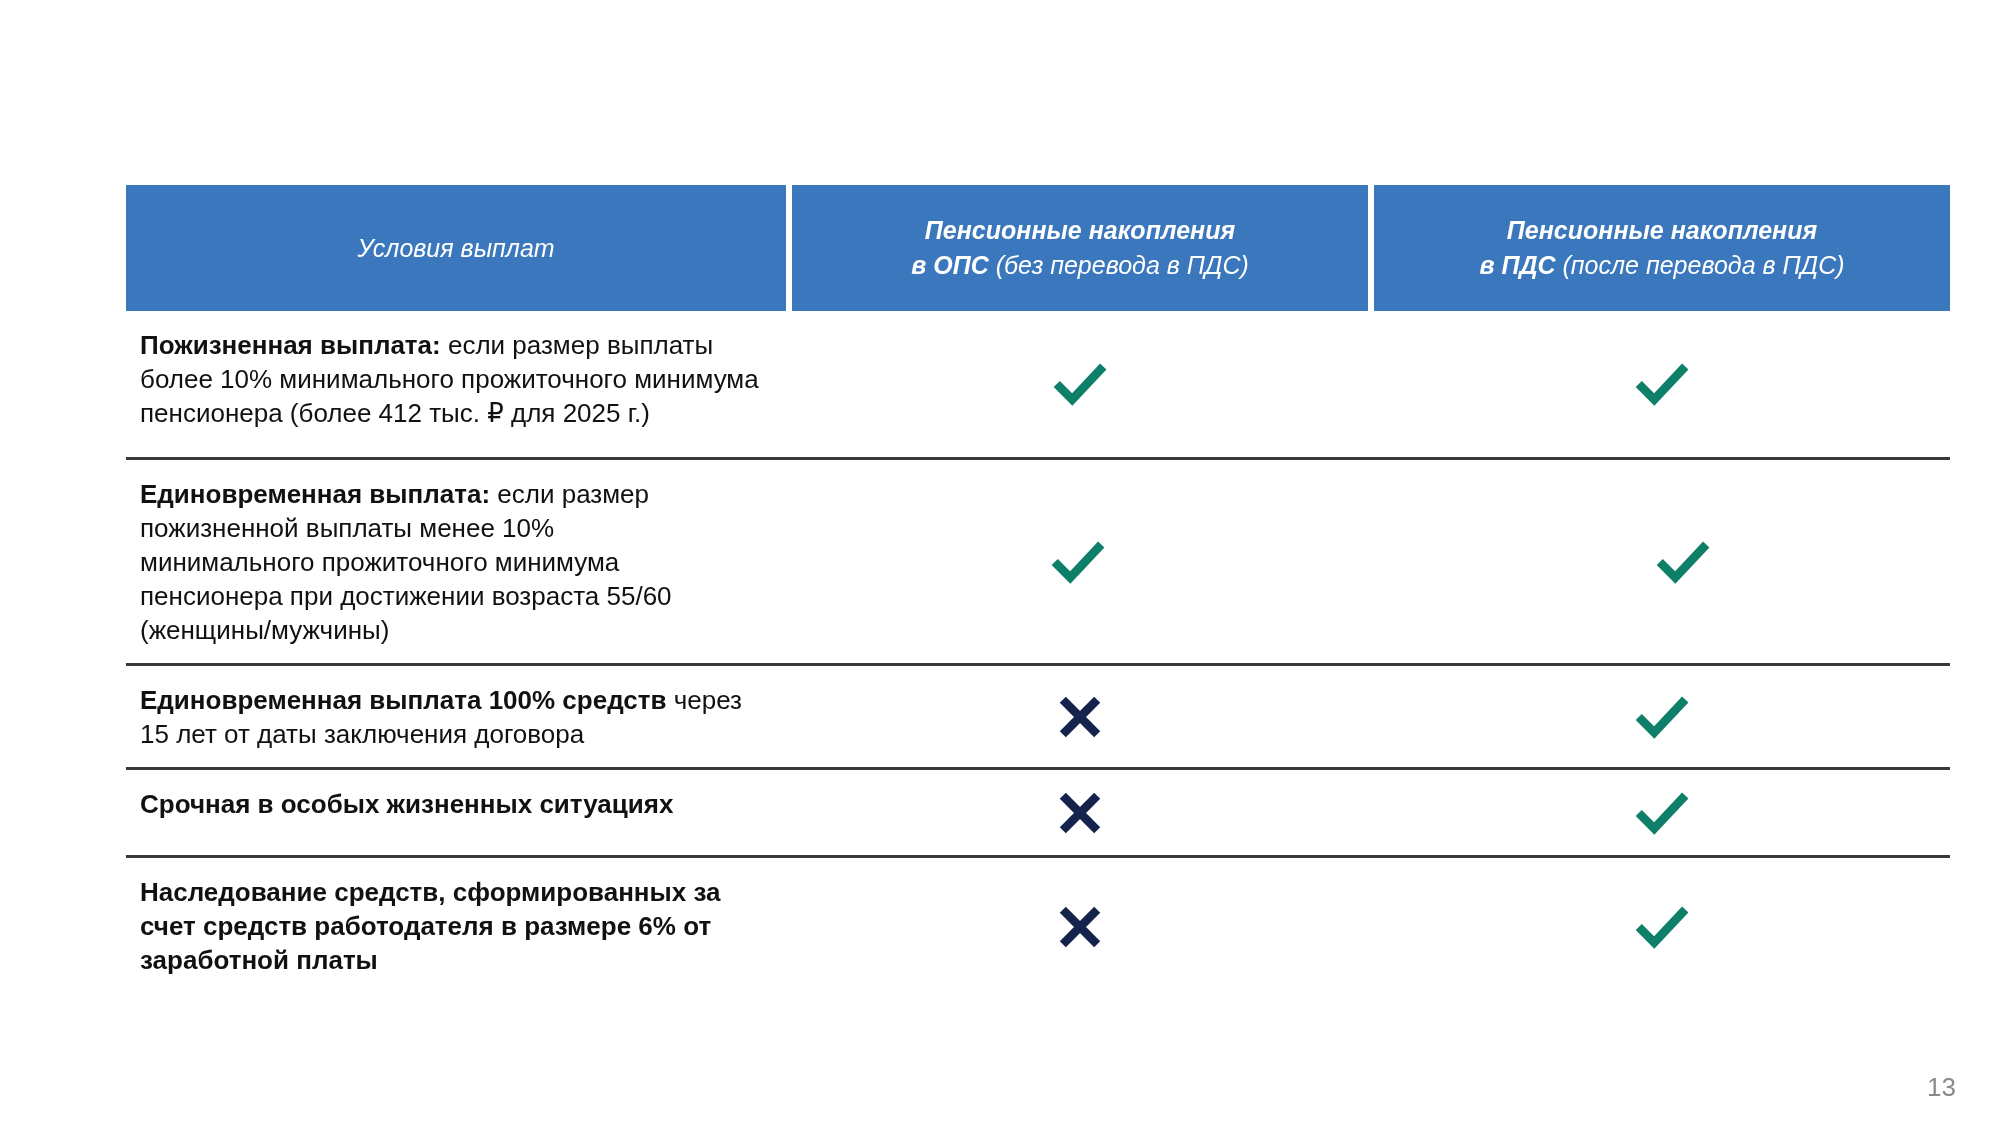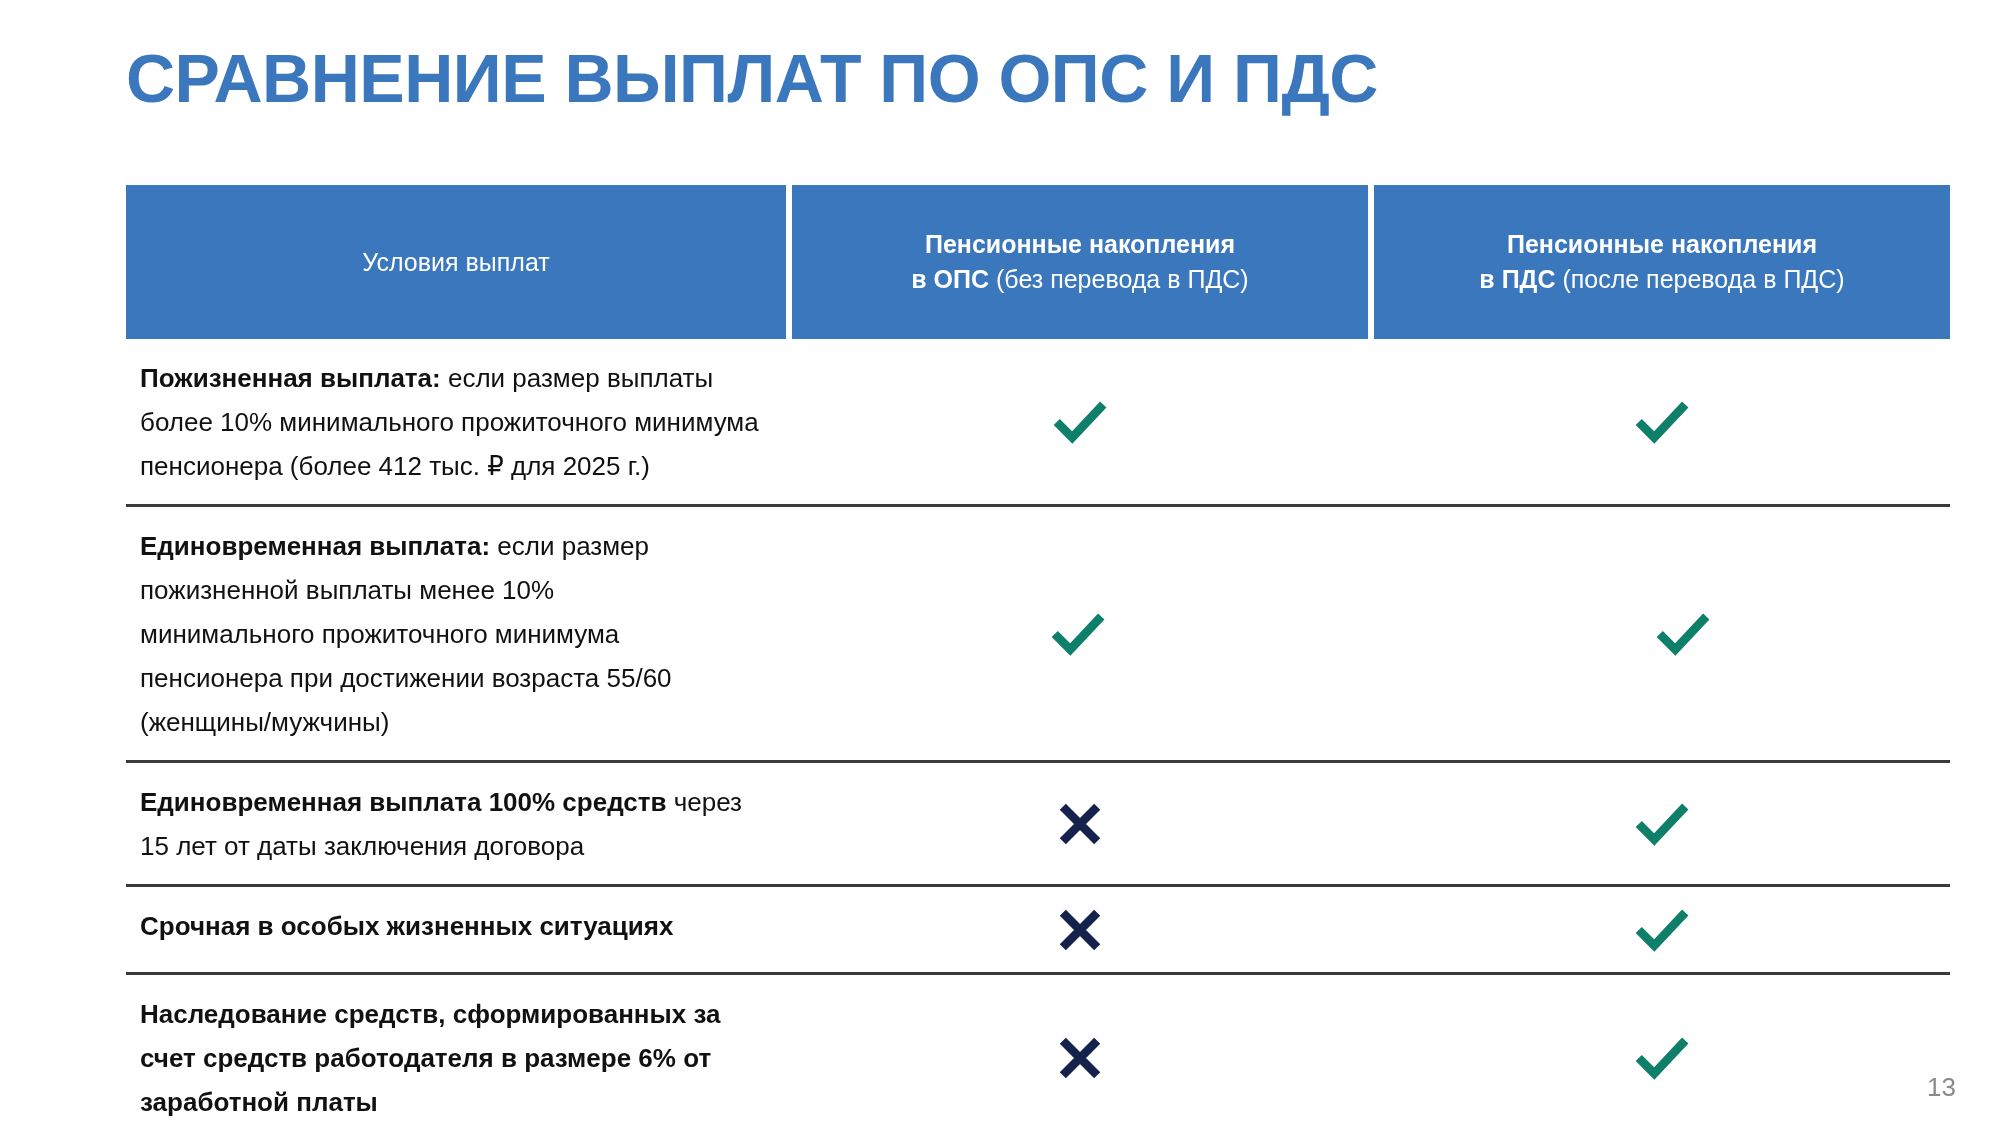--- a/index.html
+++ b/index.html
@@ -42,21 +42,22 @@
   .table {
     position: absolute;
     left: 126px;
     top: 185px;
     width: 1824px;
   }
 
   .thead {
     display: flex;
     width: 100%;
-    height: 154px;
+    height: 126px;
+    font-style: italic;
   }
   .th {
     background: #3B77BC;
     color: #ffffff;
     display: flex;
     align-items: center;
     justify-content: center;
     text-align: center;
     font-size: 25px;
     line-height: 35px;
@@ -78,21 +79,21 @@
     border-bottom: 3px solid #3a3a3a;
     box-sizing: border-box;
   }
   .row:last-child { border-bottom: none; justify-content: flex-end; }
 
   .cell-cond {
     width: 660px;
     box-sizing: border-box;
     padding: 17px 14px 16px 14px;
     font-size: 26px;
-    line-height: 44px;
+    line-height: 34px;
     color: #111111;
   }
   .cell-cond b { font-weight: bold; }
 
   .cell-gap { width: 6px; }
 
   .cell-mark {
     width: 576px;
     box-sizing: border-box;
     display: flex;
@@ -121,21 +122,20 @@
     font-size: 26px;
     color: #8a8a8a;
     font-family: "Liberation Sans", "DejaVu Sans", sans-serif;
   }
 </style>
 </head>
 <body>
 
 <div class="slide">
 
-  <div class="slide-title">СРАВНЕНИЕ ВЫПЛАТ ПО ОПС И ПДС</div>
 
   <div class="table">
 
     <div class="thead">
       <div class="th th-cond">
         <span>Условия выплат</span>
       </div>
       <div class="th-gap"></div>
       <div class="th th-ops">
         <div>

